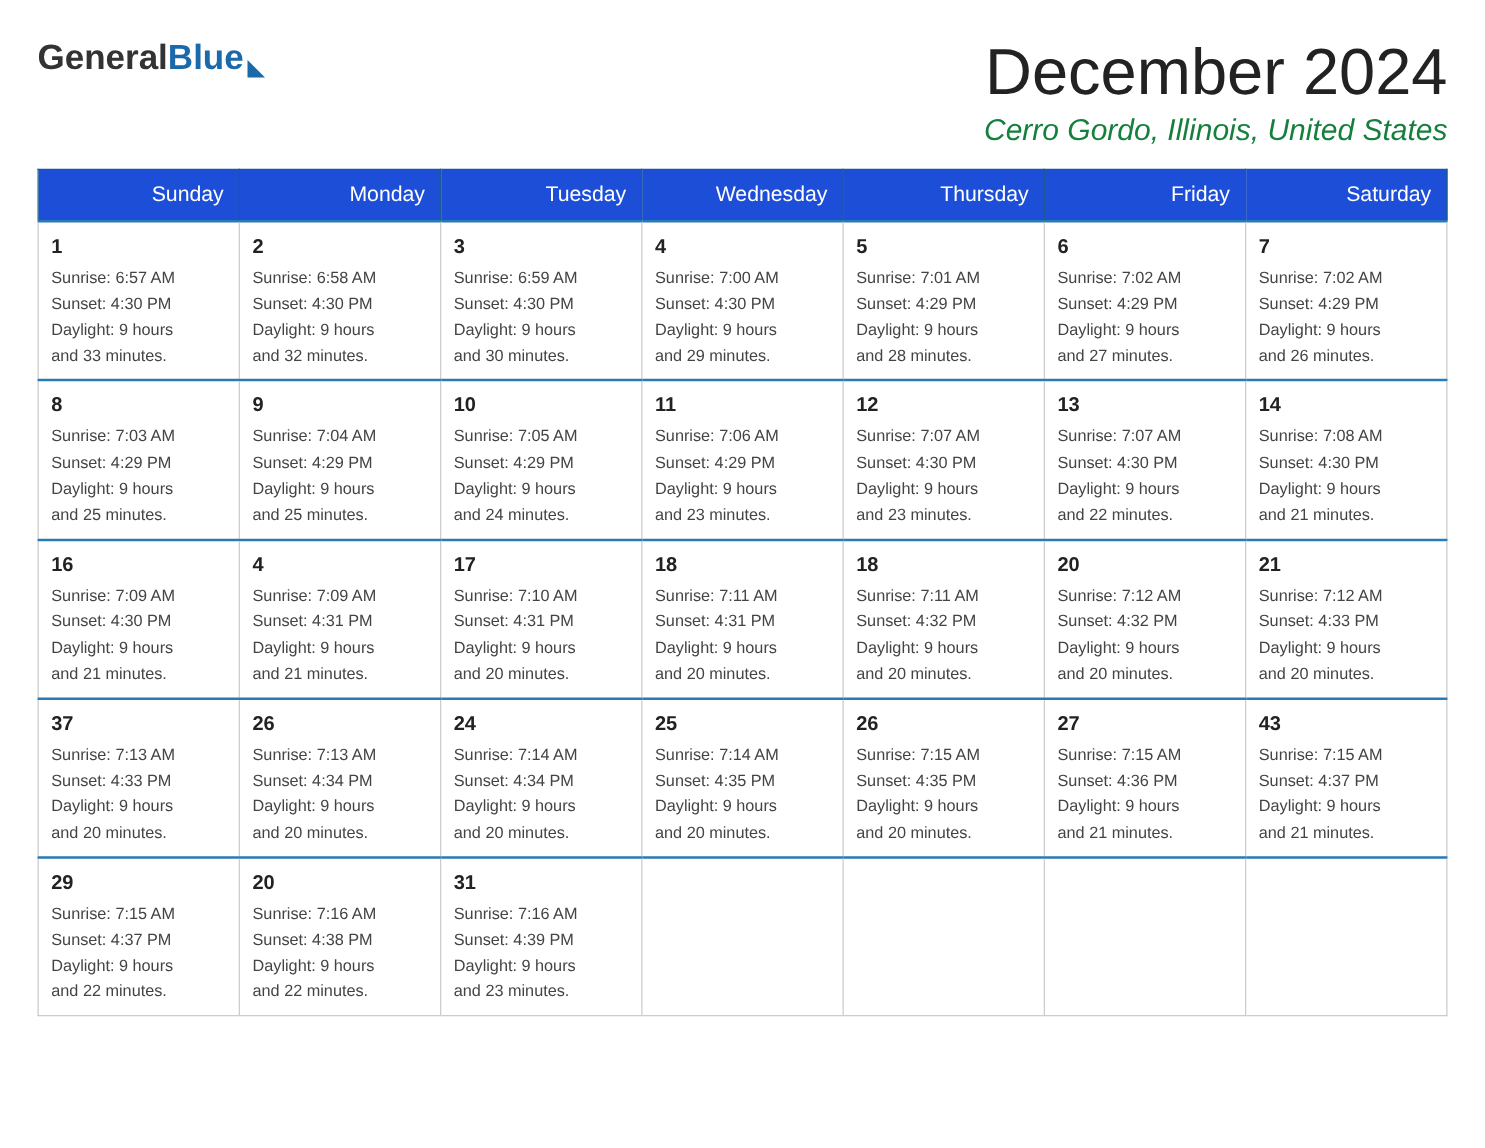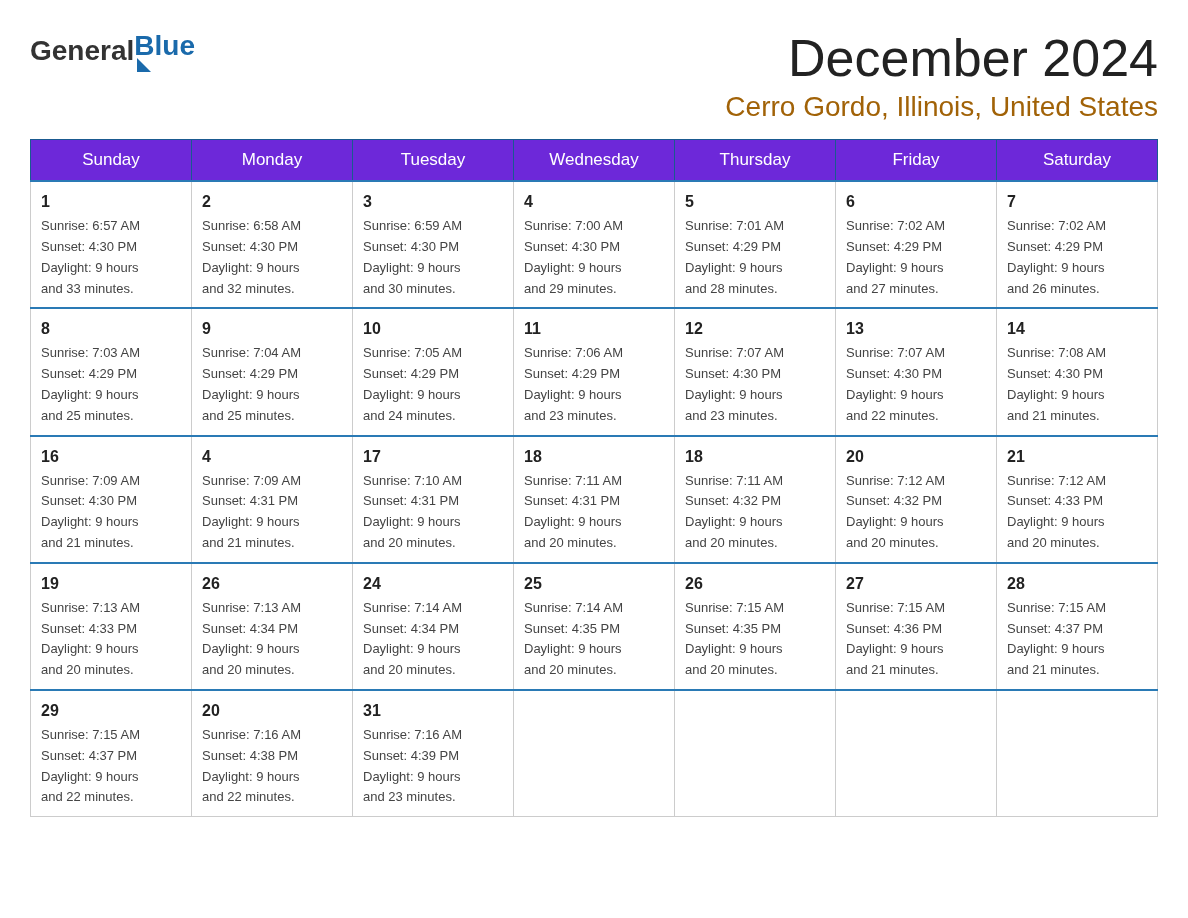--- a/index.html
+++ b/index.html
@@ -25,22 +25,21 @@
       display: flex;
       align-items: center;
     }
     .logo-general {
       font-size: 28px;
       font-weight: bold;
       color: #333;
     }
     .logo-blue-part {
       display: flex;
-      align-items: flex-start;
-      flex-direction: column;
+      align-items: flex-end;
     }
     .logo-blue-text {
       font-size: 28px;
       font-weight: bold;
       color: #1a6aab;
     }
     .logo-triangle {
       width: 0;
       height: 0;
       border-left: 14px solid #1a6aab;
@@ -52,36 +51,37 @@
     .title-section {
       text-align: right;
     }
     .month-title {
       font-size: 52px;
       font-weight: normal;
       color: #222;
       line-height: 1.1;
     }
     .location {
-      font-size: 28px;
-      color: #a16207;
+      font-size: 24px;
+      color: #15803d;
       margin-top: 4px;
+      font-style: italic;
     }
     .calendar {
       width: 100%;
       border-collapse: collapse;
       border: 1px solid #999;
     }
     .calendar th {
-      background-color: #6d28d9;
+      background-color: #1d4ed8;
       color: white;
       font-size: 17px;
       font-weight: normal;
       padding: 10px 12px;
-      text-align: center;
+      text-align: right;
       border: 1px solid #1a5a90;
     }
     .calendar td {
       vertical-align: top;
       padding: 8px 10px;
       border: 1px solid #ccc;
       width: calc(100% / 7);
       min-height: 100px;
       font-size: 13.5px;
       color: #333;
@@ -225,21 +225,21 @@
           <span class="day-number">20</span>
           <div class="day-info">Sunrise: 7:12 AM<br>Sunset: 4:32 PM<br>Daylight: 9 hours<br>and 20 minutes.</div>
         </td>
         <td>
           <span class="day-number">21</span>
           <div class="day-info">Sunrise: 7:12 AM<br>Sunset: 4:33 PM<br>Daylight: 9 hours<br>and 20 minutes.</div>
         </td>
       </tr>
       <tr class="week-row">
         <td>
-          <span class="day-number">19</span>
+          <span class="day-number">37</span>
           <div class="day-info">Sunrise: 7:13 AM<br>Sunset: 4:33 PM<br>Daylight: 9 hours<br>and 20 minutes.</div>
         </td>
         <td>
           <span class="day-number">26</span>
           <div class="day-info">Sunrise: 7:13 AM<br>Sunset: 4:34 PM<br>Daylight: 9 hours<br>and 20 minutes.</div>
         </td>
         <td>
           <span class="day-number">24</span>
           <div class="day-info">Sunrise: 7:14 AM<br>Sunset: 4:34 PM<br>Daylight: 9 hours<br>and 20 minutes.</div>
         </td>
@@ -249,21 +249,21 @@
         </td>
         <td>
           <span class="day-number">26</span>
           <div class="day-info">Sunrise: 7:15 AM<br>Sunset: 4:35 PM<br>Daylight: 9 hours<br>and 20 minutes.</div>
         </td>
         <td>
           <span class="day-number">27</span>
           <div class="day-info">Sunrise: 7:15 AM<br>Sunset: 4:36 PM<br>Daylight: 9 hours<br>and 21 minutes.</div>
         </td>
         <td>
-          <span class="day-number">28</span>
+          <span class="day-number">43</span>
           <div class="day-info">Sunrise: 7:15 AM<br>Sunset: 4:37 PM<br>Daylight: 9 hours<br>and 21 minutes.</div>
         </td>
       </tr>
       <tr class="week-row">
         <td>
           <span class="day-number">29</span>
           <div class="day-info">Sunrise: 7:15 AM<br>Sunset: 4:37 PM<br>Daylight: 9 hours<br>and 22 minutes.</div>
         </td>
         <td>
           <span class="day-number">20</span>

